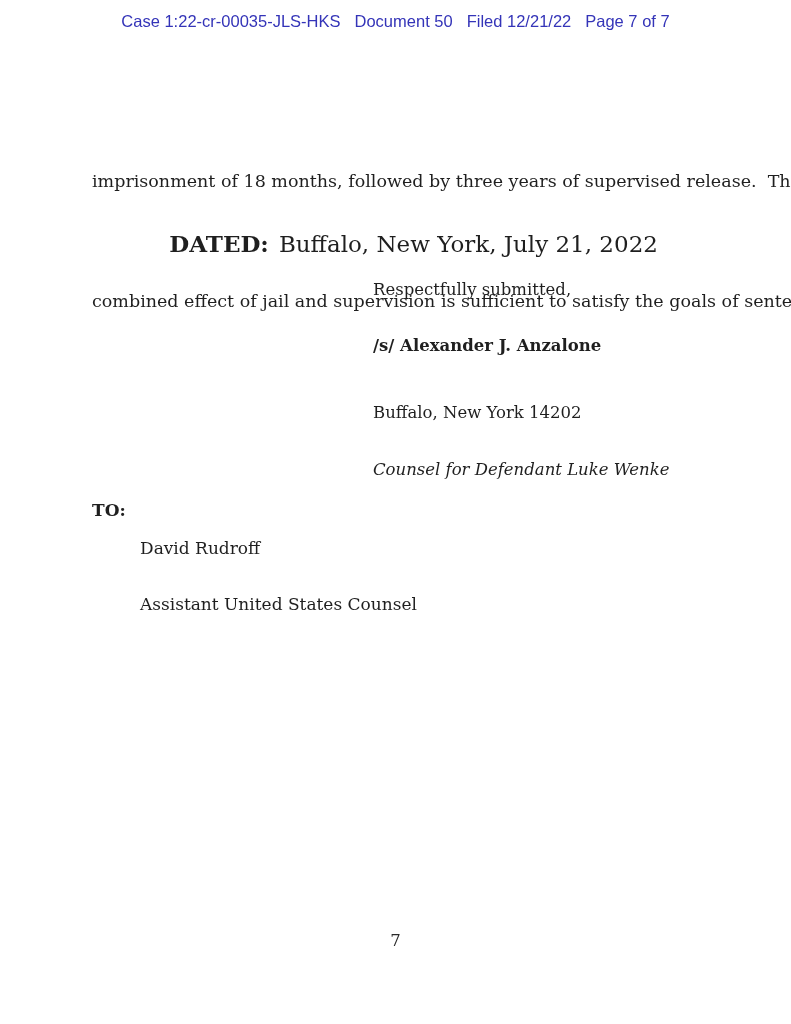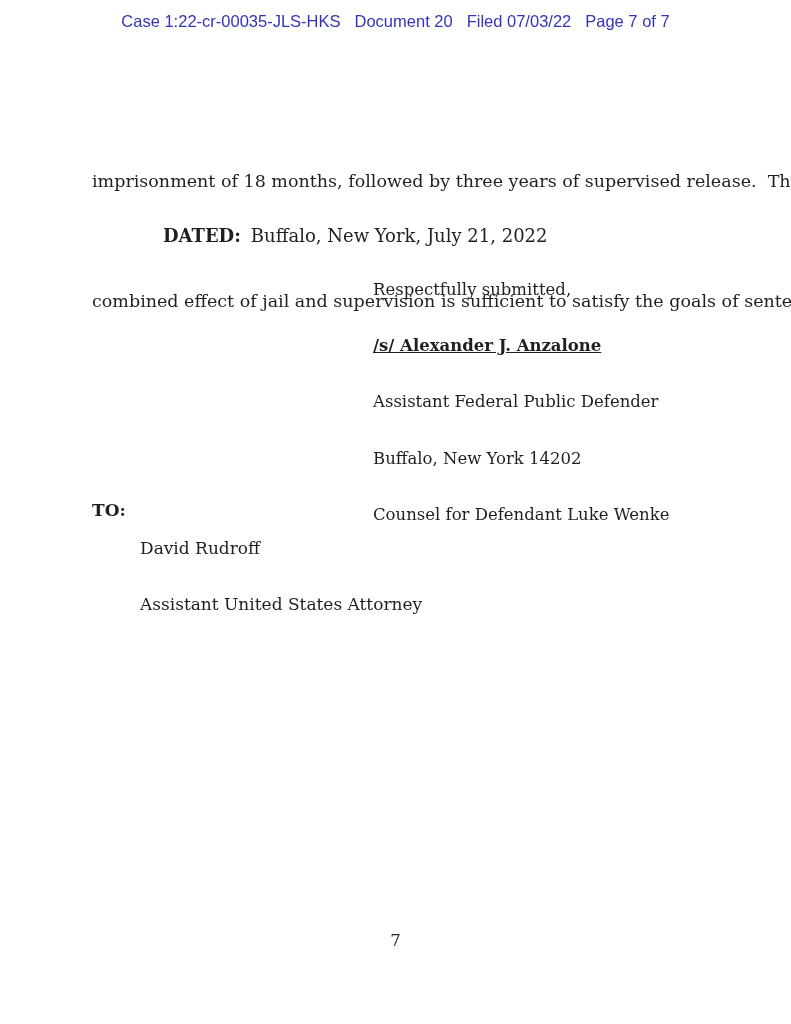--- a/index.html
+++ b/index.html
@@ -36,40 +36,39 @@
     top: 81px;
     width: 630px;
     font-size: 17.5px;
     line-height: 40px;
     white-space: pre;
   }
   .dated-line {
     position: absolute;
     left: 140px;
     top: 204px;
-    font-size: 18px;
+    font-size: 23px;
     white-space: pre;
   }
   .dated-label { font-weight: bold; }
   .dated-value { margin-left: 10px; }
   .sig-block {
     position: absolute;
     left: 373px;
     top: 243px;
     font-size: 16.5px;
     line-height: 18.8px;
     white-space: pre;
   }
   .sig-submitted { }
   .sig-line-name {
     font-weight: bold;
-    text-decoration: underline;
-    margin-bottom: 0;
+    margin-bottom: 11px;
   }
-  .sig-counsel { }
+  .sig-counsel { font-style: italic; }
   .to-block {
     position: absolute;
     left: 92px;
     top: 501px;
     font-size: 17px;
     line-height: 18.8px;
     display: flex;
     align-items: flex-start;
     white-space: pre;
   }
@@ -87,45 +86,44 @@
     color: #2a2a2a;
   }
 </style>
 </head>
 <body>
 
 <div class="page">
 
   <div class="ecf-header">
     <span>Case 1:22-cr-00035-JLS-HKS</span>
-    <span>Document 20</span>
-    <span>Filed 07/03/22</span>
+    <span>Document 50</span>
+    <span>Filed 12/21/22</span>
     <span>Page 7 of 7</span>
   </div>
 
   <div class="body-paragraph">
     <div>imprisonment of 18 months, followed by three years of supervised release.  The</div>
     <div>combined effect of jail and supervision is sufficient to satisfy the goals of sentencing.</div>
   </div>
 
   <div class="dated-line">
     <span class="dated-label">DATED:</span><span class="dated-value">Buffalo, New York, July 21, 2022</span>
   </div>
 
   <div class="sig-block">
     <div class="sig-submitted">Respectfully submitted,</div>
     <div class="sig-line-name">/s/ Alexander J. Anzalone</div>
-    <div>Assistant Federal Public Defender</div>
     <div>Buffalo, New York 14202</div>
     <div class="sig-counsel">Counsel for Defendant Luke Wenke</div>
   </div>
 
   <div class="to-block">
     <div class="to-label">TO:</div>
     <div>
       <div>David Rudroff</div>
-      <div>Assistant United States Attorney</div>
+      <div>Assistant United States Counsel</div>
     </div>
   </div>
 
   <div class="page-number">7</div>
 
 </div>
 
 </body></html>

